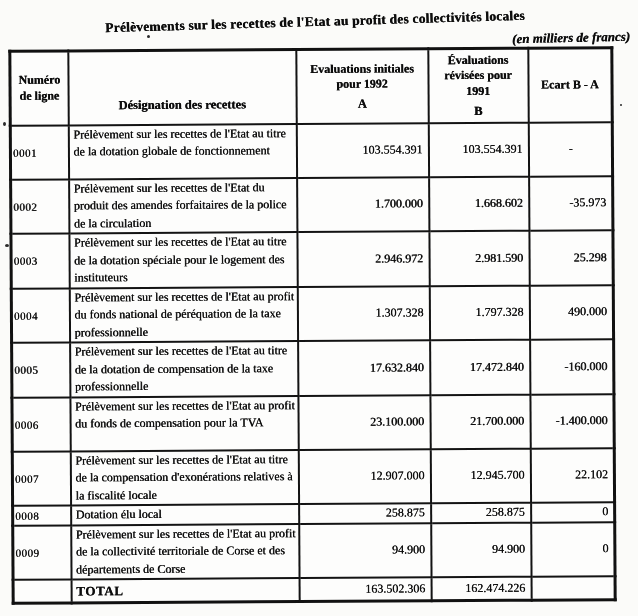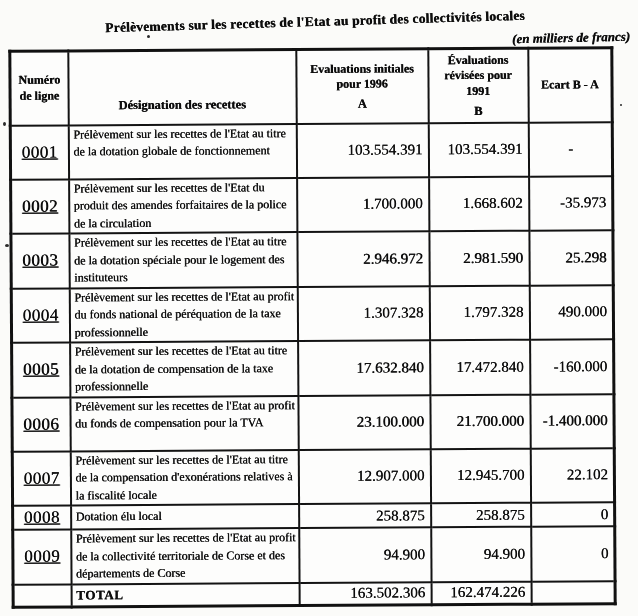--- a/index.html
+++ b/index.html
@@ -63,38 +63,37 @@
     padding: 2px 3px;
     line-height: 1.3;
   }
   th.h-designation { vertical-align: bottom; padding-bottom: 10px; font-size: 12.5px; }
   th .sub { margin-top: 3px; font-size: 12.5px; }
   
   tr.r { height: 54px; }
   tr.r-short { height: 19px; }
   tr.r-total { height: 23px; }
   td.num {
-    text-align: center;
+    text-align: left;
     vertical-align: middle;
-    font-size: 17px;
+    font-size: 11px;
     letter-spacing: 0.5px;
-    text-decoration: underline;
   }
   td.des {
     text-align: left;
     vertical-align: top;
     padding: 0px 2px 0 4px;
     font-size: 12px;
     line-height: 17.5px;
   }
   td.val {
     text-align: right;
     vertical-align: middle;
     padding-right: 5px;
-    font-size: 15px;
+    font-size: 12px;
   }
   td.val.center { text-align: center; padding-right: 0; }
   tr.r-short td.des, tr.r-total td.des { vertical-align: middle; padding-top: 0; }
   tr.r-total td.des { font-weight: bold; font-size: 13px; letter-spacing: 0.6px; }
   
   .artifact {
     position: absolute;
     background: #2a2a2a;
     border-radius: 50%;
   }
@@ -122,21 +121,21 @@
     </colgroup>
     <thead>
       <tr class="header-row">
         <th>
             <div>Numéro de ligne</div>
           </th>
         <th class="h-designation">
             <div>Désignation des recettes</div>
           </th>
         <th>
-          <div>Evaluations initiales pour 1996</div>
+          <div>Evaluations initiales pour 1992</div>
           <div class="sub">A</div>
         </th>
         <th>
           <div>Évaluations révisées pour 1991</div>
           <div class="sub">B</div>
         </th>
         <th>
             <div>Ecart B - A</div>
           </th>
       </tr>

